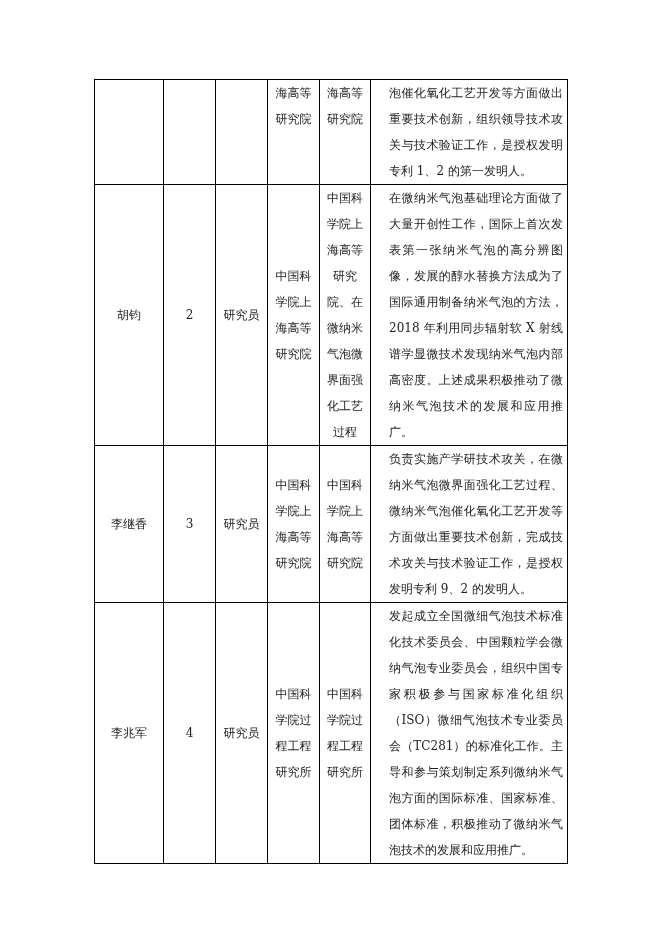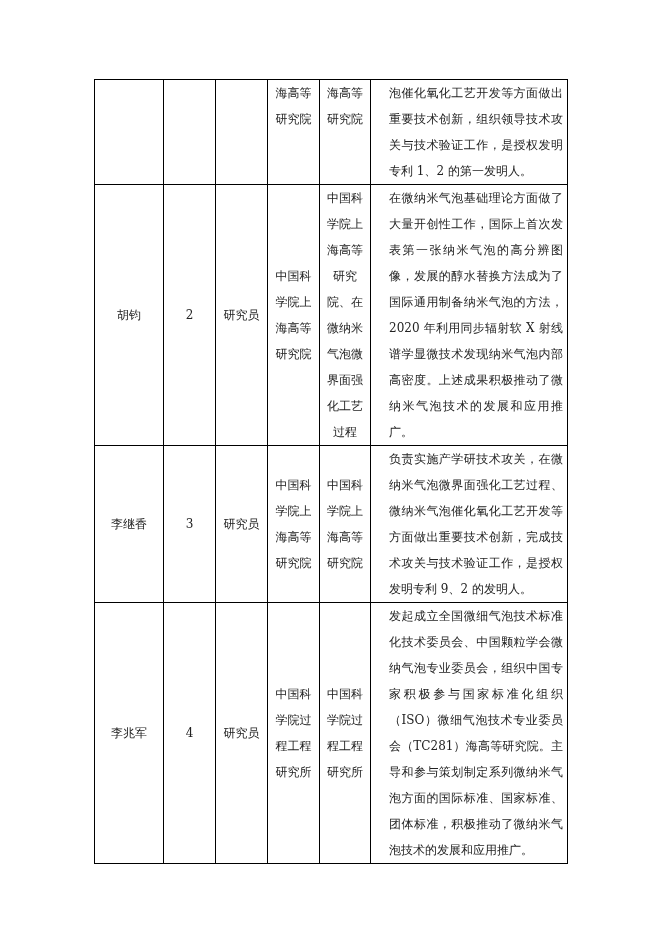--- a/index.html
+++ b/index.html
@@ -38,37 +38,37 @@
           <span class="contrib-text">泡催化氧化工艺开发等方面做出重要技术创新，组织领导技术攻关与技术验证工作，是授权发明专利 1、2 的第一发明人。</span>
         </td>
   </tr>
   <tr class="r1">
     <td class="c-name">胡钧</td>
     <td class="c-rank">2</td>
     <td class="c-title">研究员</td>
     <td class="c-org"><span class="org-text">中国科学院上海高等研究院</span></td>
     <td class="c-unit"><span class="org-text">中国科学院上海高等研究院、在微纳米气泡微界面强化工艺过程</span></td>
     <td class="c-contrib">
-          <span class="contrib-text">在微纳米气泡基础理论方面做了大量开创性工作，国际上首次发表第一张纳米气泡的高分辨图像，发展的醇水替换方法成为了国际通用制备纳米气泡的方法，2020 年利用同步辐射软 X 射线谱学显微技术发现纳米气泡内部高密度。上述成果积极推动了微纳米气泡技术的发展和应用推广。</span>
+          <span class="contrib-text">在微纳米气泡基础理论方面做了大量开创性工作，国际上首次发表第一张纳米气泡的高分辨图像，发展的醇水替换方法成为了国际通用制备纳米气泡的方法，2018 年利用同步辐射软 X 射线谱学显微技术发现纳米气泡内部高密度。上述成果积极推动了微纳米气泡技术的发展和应用推广。</span>
         </td>
   </tr>
   <tr class="r2">
     <td class="c-name">李继香</td>
     <td class="c-rank">3</td>
     <td class="c-title">研究员</td>
     <td class="c-org"><span class="org-text">中国科学院上海高等研究院</span></td>
     <td class="c-unit"><span class="org-text">中国科学院上海高等研究院</span></td>
     <td class="c-contrib">
           <span class="contrib-text">负责实施产学研技术攻关，在微纳米气泡微界面强化工艺过程、微纳米气泡催化氧化工艺开发等方面做出重要技术创新，完成技术攻关与技术验证工作，是授权发明专利 9、2 的发明人。</span>
         </td>
   </tr>
   <tr class="r3">
     <td class="c-name">李兆军</td>
     <td class="c-rank">4</td>
     <td class="c-title">研究员</td>
     <td class="c-org"><span class="org-text">中国科学院过程工程研究所</span></td>
     <td class="c-unit"><span class="org-text">中国科学院过程工程研究所</span></td>
     <td class="c-contrib">
-          <span class="contrib-text">发起成立全国微细气泡技术标准化技术委员会、中国颗粒学会微纳气泡专业委员会，组织中国专家积极参与国家标准化组织（ISO）微细气泡技术专业委员会（TC281）海高等研究院。主导和参与策划制定系列微纳米气泡方面的国际标准、国家标准、团体标准，积极推动了微纳米气泡技术的发展和应用推广。</span>
+          <span class="contrib-text">发起成立全国微细气泡技术标准化技术委员会、中国颗粒学会微纳气泡专业委员会，组织中国专家积极参与国家标准化组织（ISO）微细气泡技术专业委员会（TC281）的标准化工作。主导和参与策划制定系列微纳米气泡方面的国际标准、国家标准、团体标准，积极推动了微纳米气泡技术的发展和应用推广。</span>
         </td>
   </tr>
 </tbody>
   </table>
 
 </body></html>

